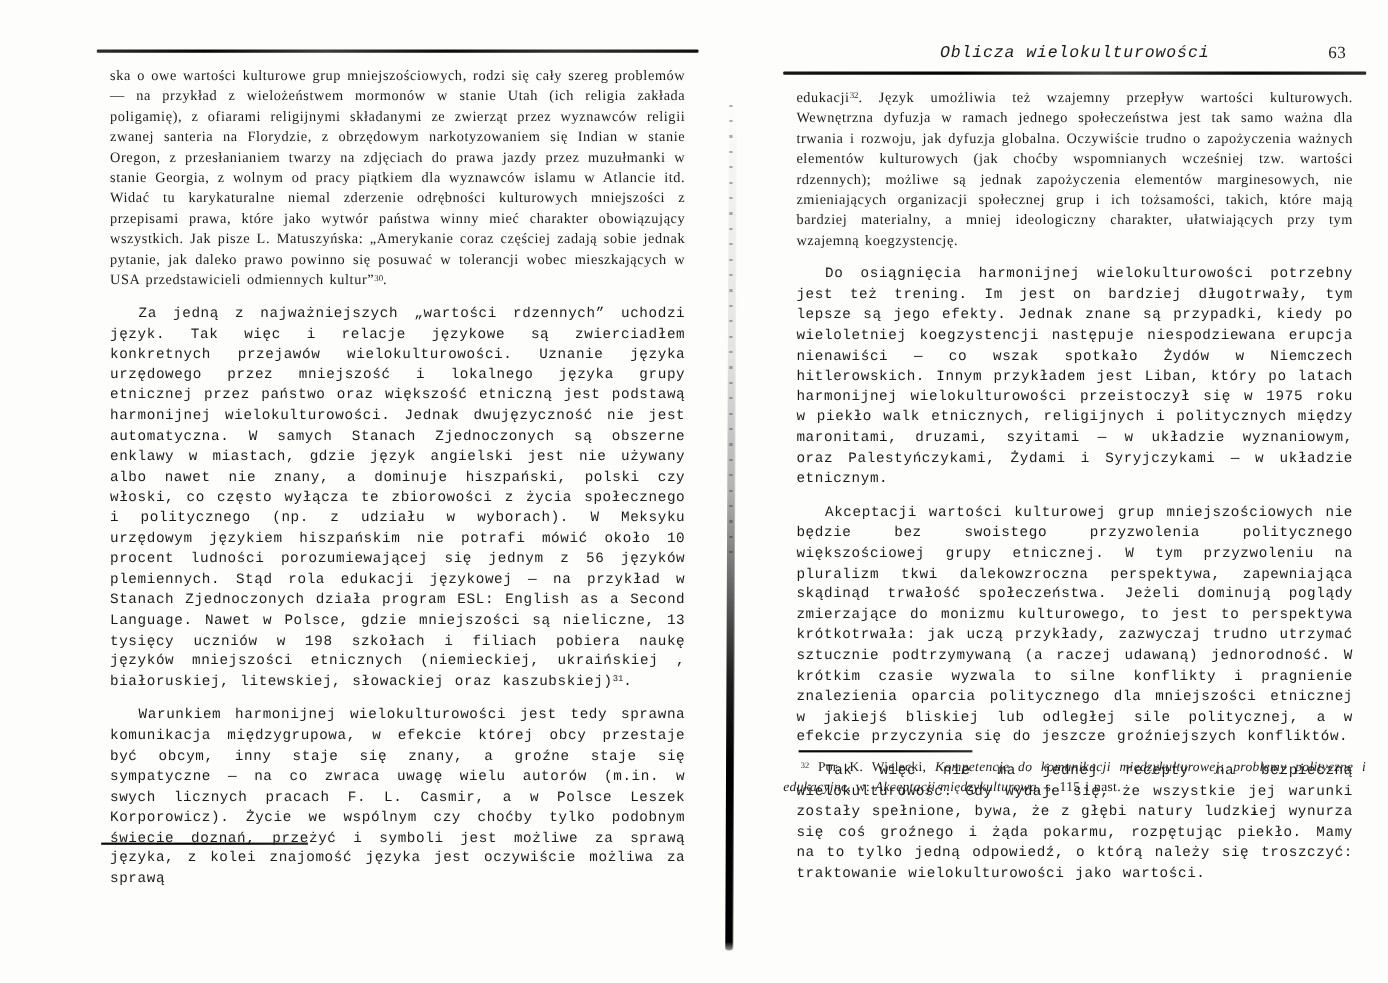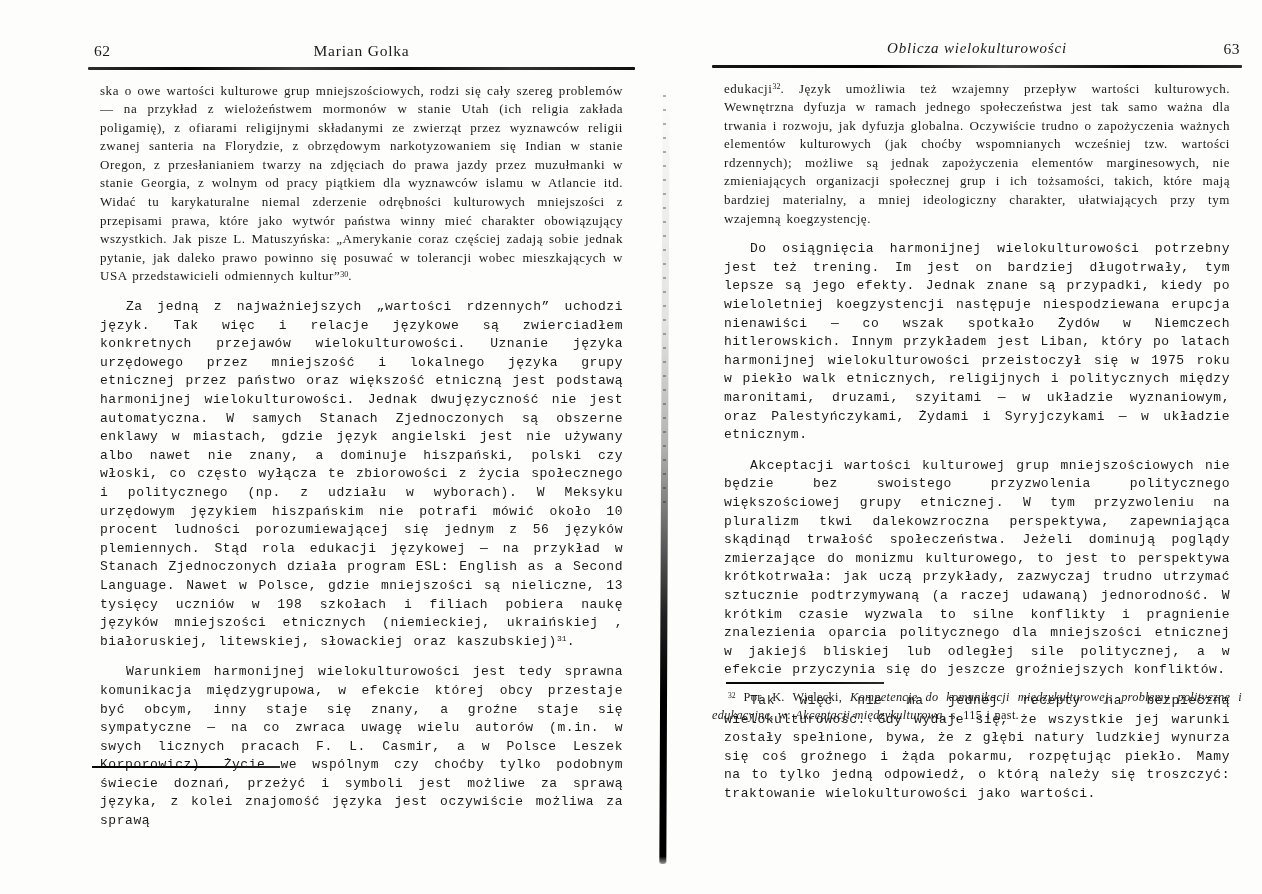--- a/index.html
+++ b/index.html
@@ -16,28 +16,28 @@
     color: #1b1b1b;
     font-family: "Liberation Serif", "DejaVu Serif", serif;
   }
   .page { position: absolute; }
   .page-left  { left: 88px;  top: 42px; width: 547px; height: 820px; }
   .page-right { left: 712px; top: 40px; width: 530px; height: 820px; }
 
   .pagehead { position: relative; height: 22px; }
   .pnum { font-size: 15.5px; letter-spacing: 0.5px; }
   .pnum-left  { position: absolute; left: 6px;  top: 0; }
-  .pnum-right { position: absolute; right: 2px; top: 0; }
+  .pnum-right { position: absolute; right: 18px; top: 0; }
   .runhead {
     display: block;
     text-align: center;
     font-size: 15.5px;
     letter-spacing: 0.8px;
   }
-  .runhead-italic { font-style: italic; font-size: 15px; }
+  .runhead-italic { font-style: italic; font-size: 15px; font-family: Liberation Mono, monospace; }
   .headrule {
     height: 2.5px;
     margin-top: 3px;
     border-radius: 1px;
     background: linear-gradient(90deg, #2e2e2e 0%, #050505 18%, #3c3c3c 38%, #0a0a0a 58%, #333 78%, #101010 100%);
   }
   .headrule-right {
     background: linear-gradient(90deg, #161616 0%, #030303 30%, #444 55%, #0a0a0a 80%, #2a2a2a 100%);
   }
 
@@ -121,24 +121,20 @@
     border-radius: 50%;
     background: #3a3a3a;
   }
 </style>
 </head>
 <body>
 
 <div class="scan">
 
   <div class="page page-left">
-    <div class="pagehead">
-      <span class="pnum pnum-left">62</span>
-      <span class="runhead">Marian Golka</span>
-    </div>
     <div class="headrule"></div>
 
     <div class="body-text">
       <p>ska o owe wartości kulturowe grup mniejszościowych, rodzi się cały szereg problemów — na przykład z wielożeństwem mormonów w stanie Utah (ich religia zakłada poligamię), z ofiarami religijnymi składanymi ze zwierząt przez wyznawców religii zwanej santeria na Florydzie, z obrzędowym narkotyzowaniem się Indian w stanie Oregon, z przesłanianiem twarzy na zdjęciach do prawa jazdy przez muzułmanki w stanie Georgia, z wolnym od pracy piątkiem dla wyznawców islamu w Atlancie itd. Widać tu karykaturalne niemal zderzenie odrębności kulturowych mniejszości z przepisami prawa, które jako wytwór państwa winny mieć charakter obowiązujący wszystkich. Jak pisze L. Matuszyńska: „Amerykanie coraz częściej zadają sobie jednak pytanie, jak daleko prawo powinno się posuwać w tolerancji wobec mieszkających w USA przedstawicieli odmiennych kultur”<sup>30</sup>.</p>
       <p class="indent">Za jedną z najważniejszych „wartości rdzennych” uchodzi język. Tak więc i relacje językowe są zwierciadłem konkretnych przejawów wielokulturowości. Uznanie języka urzędowego przez mniejszość i lokalnego języka grupy etnicznej przez państwo oraz większość etniczną jest podstawą harmonijnej wielokulturowości. Jednak dwujęzyczność nie jest automatyczna. W samych Stanach Zjednoczonych są obszerne enklawy w miastach, gdzie język angielski jest nie używany albo nawet nie znany, a dominuje hiszpański, polski czy włoski, co często wyłącza te zbiorowości z życia społecznego i politycznego (np. z udziału w wyborach). W Meksyku urzędowym językiem hiszpańskim nie potrafi mówić około 10 procent ludności porozumiewającej się jednym z 56 języków plemiennych. Stąd rola edukacji językowej — na przykład w Stanach Zjednoczonych działa program ESL: English as a Second Language. Nawet w Polsce, gdzie mniejszości są nieliczne, 13 tysięcy uczniów w 198 szkołach i filiach pobiera naukę języków mniejszości etnicznych (niemieckiej, ukraińskiej , białoruskiej, litewskiej, słowackiej oraz kaszubskiej)<sup>31</sup>.</p>
       <p class="indent">Warunkiem harmonijnej wielokulturowości jest tedy sprawna komunikacja międzygrupowa, w efekcie której obcy przestaje być obcym, inny staje się znany, a groźne staje się sympatyczne — na co zwraca uwagę wielu autorów (m.in. w swych licznych pracach F. L. Casmir, a w Polsce Leszek Korporowicz). Życie we wspólnym czy choćby tylko podobnym świecie doznań, przeżyć i symboli jest możliwe za sprawą języka, z kolei znajomość języka jest oczywiście możliwa za sprawą</p>
     </div>
 
     <div class="fnblock fnblock-left">
       <div class="fnrule fnrule-left"></div>

